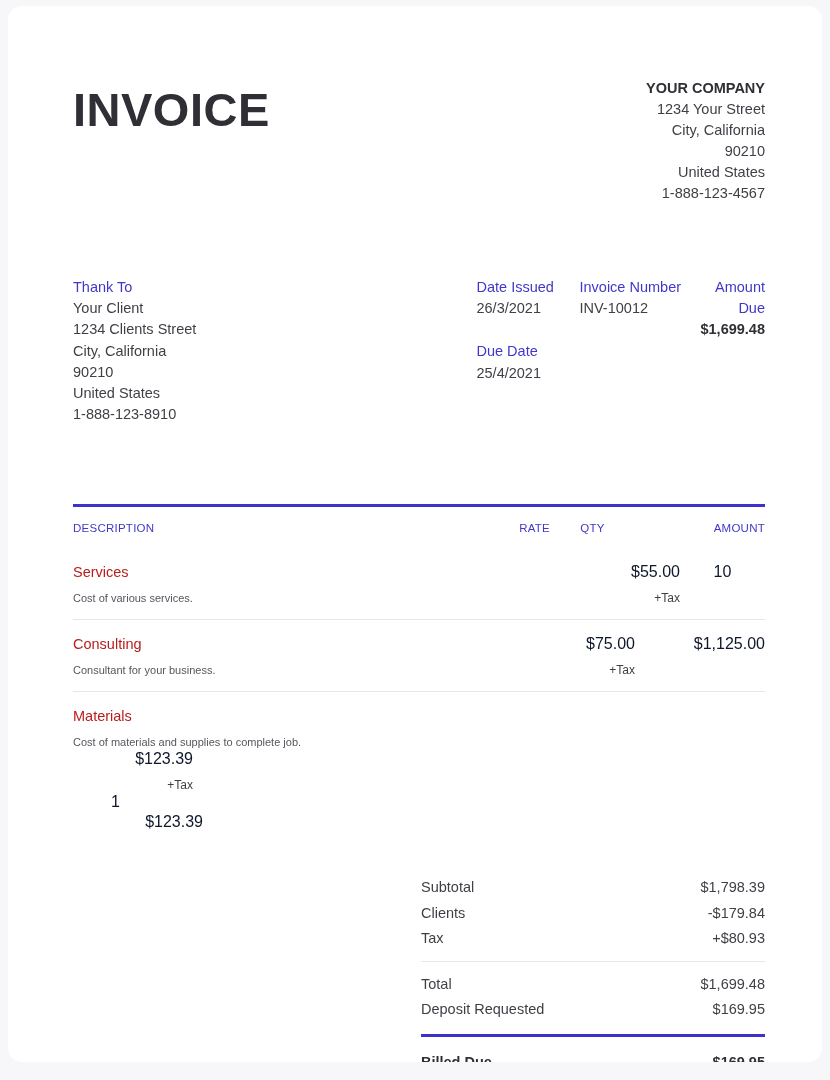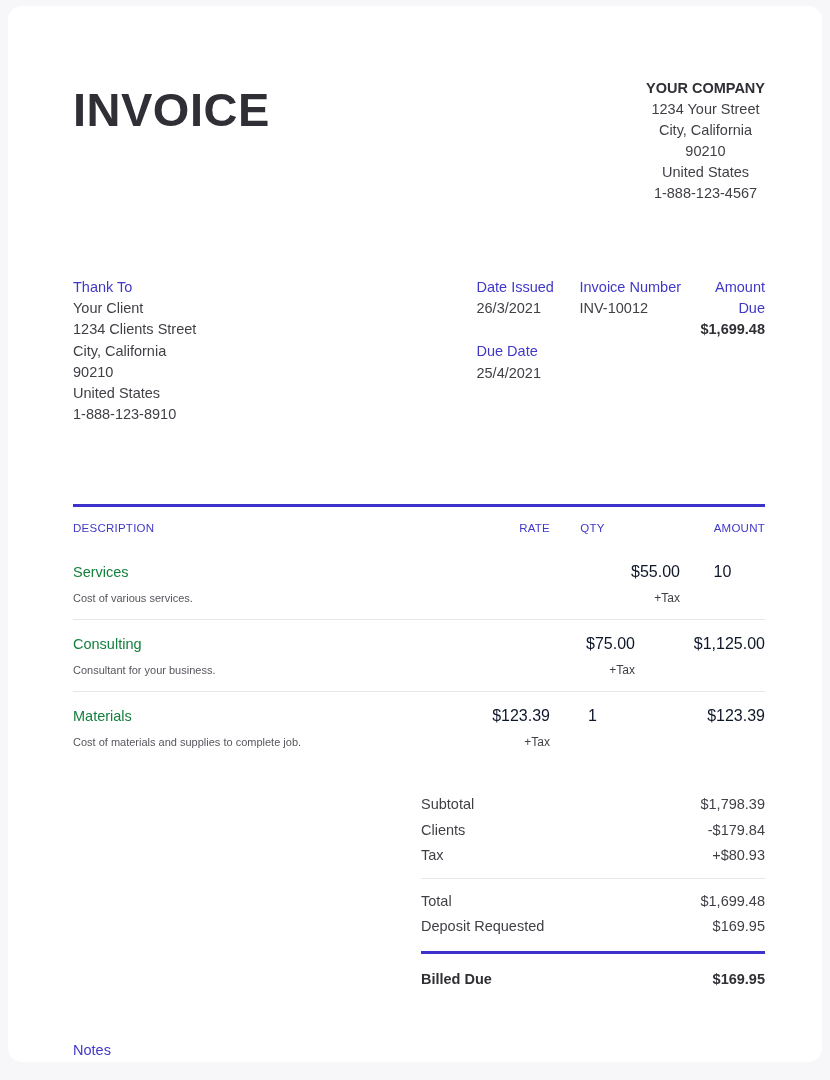--- a/index.html
+++ b/index.html
@@ -41,21 +41,21 @@
   .invoice-title {
     font-size: 47px;
     font-weight: bold;
     color: #2f2f35;
     letter-spacing: 0.5px;
     line-height: 1;
     margin: 0;
     padding-top: 8px;
   }
   .company-block {
-    text-align: center;
+    text-align: right;
     font-size: 14.5px;
     color: #3f3f46;
     line-height: 21px;
   }
   .company-name {
     font-weight: bold;
     color: #2f2f35;
   }
 
   
@@ -111,24 +111,24 @@
   .col-rate { width: 120px; text-align: right; }
   .col-qty  { width: 85px;  text-align: center; }
   .col-amt  { width: 130px; text-align: right; }
 
   .row {
     display: flex;
     padding-top: 14px;
     padding-bottom: 14px;
     border-bottom: 1px solid #e6e6ea;
   }
-  .row.last { border-bottom: none; }
+  .row.last { border-bottom: none; flex-direction: column; }
   .item-name {
     font-size: 14.5px;
-    color: #15803d;
+    color: #b91c1c;
     line-height: 20px;
   }
   .item-desc {
     font-size: 11px;
     color: #56565e;
     padding-top: 9px;
     line-height: 14px;
   }
   .cell-num {
     font-size: 16px;

